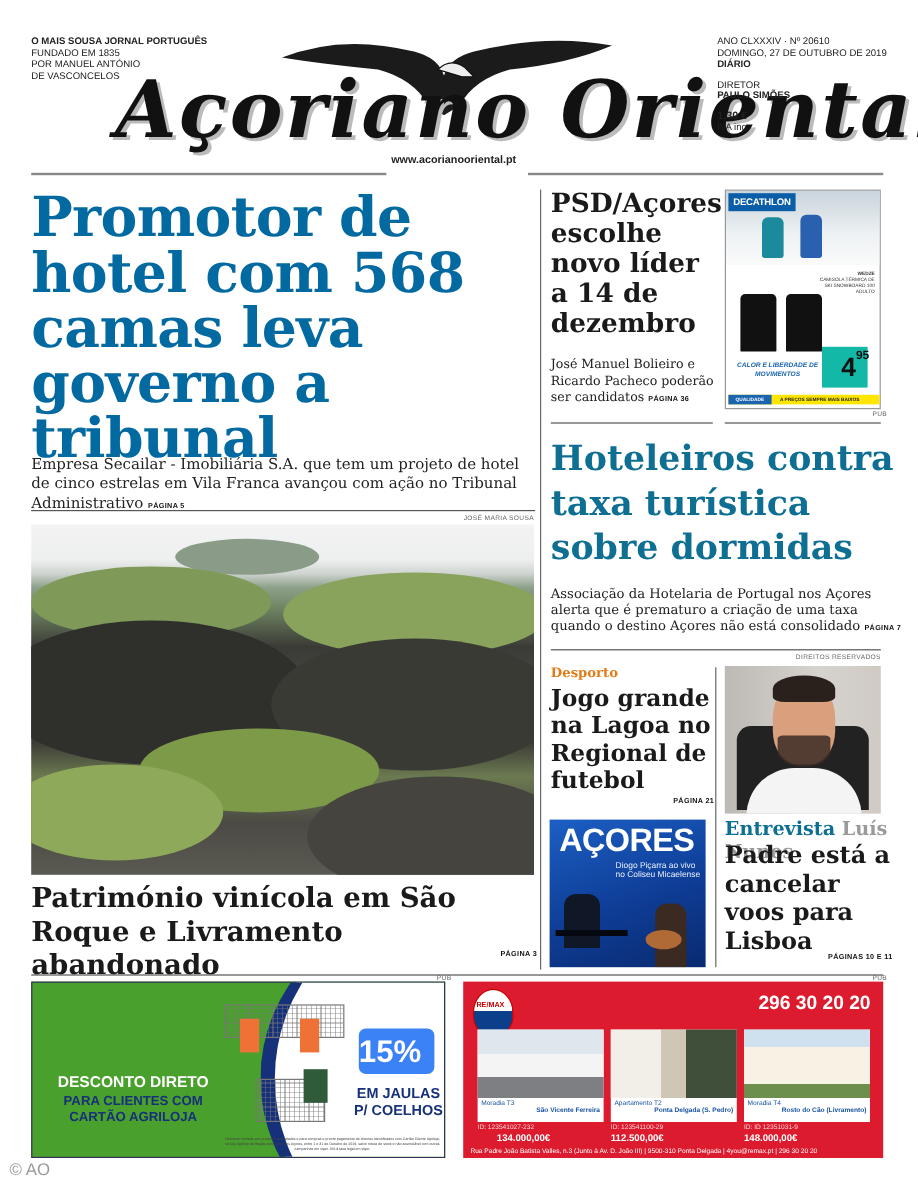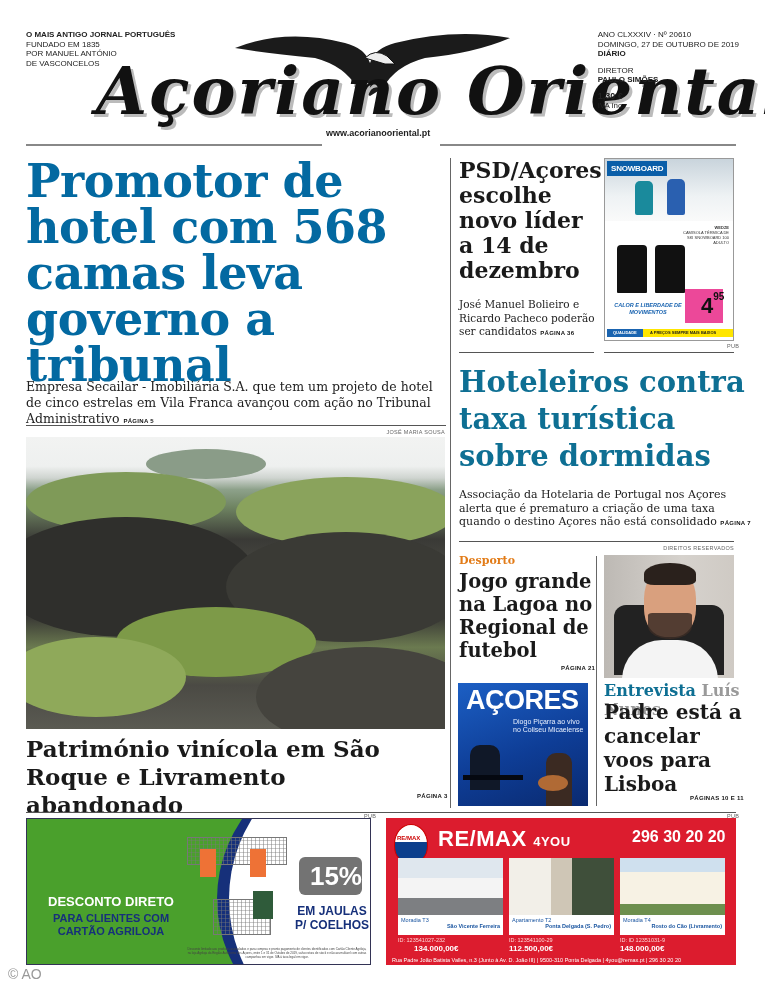--- a/index.html
+++ b/index.html
@@ -32,21 +32,21 @@
   .vrule { width: 1px; background: #666; }
   .psd-title { left: 459px; top: 158px; width: 140px; font-size: 22px; line-height: 25px; font-weight: 700; }
   .psd-sub { left: 459px; top: 298px; width: 140px; font-size: 10.5px; line-height: 13.5px; color: #222; }
 
   .deca { left: 604px; top: 158px; width: 130px; height: 183px; border: 1px solid #999; background: #fff; overflow: hidden; }
   .deca-top { height: 62px; background: linear-gradient(180deg, #c9d4dc 0%, #eef2f4 60%, #fafafa 100%); position: relative; }
   .deca-logo { position: absolute; left: 2px; top: 2px; background: #0a5ea8; color: #fff; font-size: 8px; font-weight: 700; padding: 3px 4px; letter-spacing: -0.2px; }
   .deca-wedze { position: absolute; right: 4px; top: 66px; font-size: 4px; font-weight: 700; text-align: right; line-height: 5px; color: #333; }
   .deca-shirt { position: absolute; top: 86px; width: 30px; height: 48px; background: #111; border-radius: 4px 4px 1px 1px; }
   .deca-calor { position: absolute; left: 8px; top: 143px; width: 70px; font-size: 5.5px; font-weight: 700; color: #1a64b0; text-align: center; line-height: 6.5px; font-style: italic; }
-  .deca-price { position: absolute; right: 10px; top: 130px; width: 38px; height: 34px; background: #ec4899; font-weight: 900; font-size: 22px; text-align: center; line-height: 34px; color: #111; padding-left: 16px; }
+  .deca-price { position: absolute; right: 10px; top: 130px; width: 38px; height: 34px; background: #14b8a6; font-weight: 900; font-size: 22px; text-align: center; line-height: 34px; color: #111; padding-left: 16px; }
   .deca-bar { position: absolute; left: 2px; bottom: 3px; width: 126px; height: 8px; background: #ffe600; font-size: 4px; font-weight: 700; line-height: 8px; }
   .deca-bar span:first-child { background: #1a64b0; color: #fff; padding: 0 6px; display: inline-block; }
 
   .hot-title { left: 459px; top: 364px; width: 300px; font-size: 29px; line-height: 37px; font-weight: 700; color: #0e6f93; }
   .hot-sub { left: 459px; top: 488px; width: 300px; font-size: 11px; line-height: 13.5px; color: #222; }
 
   .kicker { font-size: 11px; font-weight: 700; color: #e27b17; }
   .desp-title { left: 459px; top: 570px; width: 140px; font-size: 19.5px; line-height: 23px; font-weight: 700; }
   .portrait { left: 604px; top: 555px; width: 130px; height: 123px; background: linear-gradient(90deg, #bdb9b4 0%, #d6d2cd 60%, #cfcac4 100%); overflow: hidden; }
   .acores { left: 458px; top: 683px; width: 130px; height: 123px; background: linear-gradient(160deg, #1c5fc4 0%, #0e3d96 55%, #0a2a70 100%); overflow: hidden; }
@@ -57,21 +57,21 @@
   .entre .k { color: #0e6f93; }
   .entre .n { color: #9a9a9a; }
   .delta-title { left: 604px; top: 700px; width: 150px; font-size: 20px; line-height: 24px; font-weight: 700; }
 
   
   .ad-agri { left: 26px; top: 818px; width: 345px; height: 147px; background: #4aa02c; overflow: hidden; border: 1px solid #335; }
   .agri-swoop { position: absolute; left: 190px; top: -60px; width: 280px; height: 280px; border-radius: 50%; background: #fff; border-left: 12px solid #16307a; }
   .agri-logo { position: absolute; left: 12px; top: 30px; width: 145px; height: 40px; border-radius: 20px; background: #1d3a8a; color: #8ee04a; font-family: "Liberation Sans", sans-serif; font-weight: 900; font-size: 25px; text-align: center; line-height: 40px; -webkit-text-stroke: 1px #fff; }
   .agri-t1 { position: absolute; left: 14px; top: 75px; width: 140px; text-align: center; font-family: "Liberation Sans", sans-serif; font-weight: 900; color: #fff; font-size: 13px; }
   .agri-t2 { position: absolute; left: 14px; top: 93px; width: 140px; text-align: center; font-family: "Liberation Sans", sans-serif; font-weight: 900; color: #16307a; font-size: 11px; line-height: 13px; }
-  .agri-15 { position: absolute; left: 272px; top: 38px; width: 63px; height: 38px; background: #737373; border-radius: 6px; color: #fff; font-family: "Liberation Sans", sans-serif; font-weight: 900; font-size: 26px; text-align: right; line-height: 38px; }
+  .agri-15 { position: absolute; left: 272px; top: 38px; width: 63px; height: 38px; background: #3b82f6; border-radius: 6px; color: #fff; font-family: "Liberation Sans", sans-serif; font-weight: 900; font-size: 26px; text-align: left; line-height: 38px; }
   .agri-jaulas { position: absolute; left: 265px; top: 85px; width: 80px; text-align: center; font-family: "Liberation Sans", sans-serif; font-weight: 900; color: #16307a; font-size: 12px; line-height: 14px; }
   .agri-fine { position: absolute; left: 160px; top: 128px; width: 180px; font-size: 3px; line-height: 4px; color: #444; text-align: center; font-family: "Liberation Sans", sans-serif; }
   .cage { position: absolute; border: 1px solid #777; background: repeating-linear-gradient(90deg, transparent 0 3px, rgba(120,120,120,.5) 3px 4px), repeating-linear-gradient(0deg, transparent 0 3px, rgba(120,120,120,.4) 3px 4px); }
 
   .ad-remax { left: 386px; top: 818px; width: 350px; height: 147px; background: #dc1c2e; overflow: hidden; }
   .rm-balloon { position: absolute; left: 8px; top: 6px; width: 34px; height: 40px; border-radius: 50% 50% 45% 45%; background: linear-gradient(#fff 0 45%, #0b3f8c 45% 100%); border: 1px solid #c00; }
   .rm-balloon span { position: absolute; top: 10px; left: 2px; font-size: 6px; font-weight: 900; color: #c00; font-family: "Liberation Sans", sans-serif; }
   .rm-title { position: absolute; left: 52px; top: 8px; font-family: "Liberation Sans", sans-serif; font-weight: 900; font-size: 22px; color: #fff; letter-spacing: 0.5px; }
   .rm-title small { font-size: 13px; }
   .rm-phone { position: absolute; left: 246px; top: 10px; font-family: "Liberation Sans", sans-serif; font-weight: 900; font-size: 16px; color: #fff; }
@@ -82,21 +82,21 @@
   .rm-id { position: absolute; top: 119px; font-family: "Liberation Sans", sans-serif; font-size: 5.5px; color: #ffd6d6; }
   .rm-price { position: absolute; top: 126px; font-family: "Liberation Sans", sans-serif; font-size: 8px; font-weight: 700; color: #fff; }
   .rm-foot { position: absolute; left: 6px; bottom: 2px; font-family: "Liberation Sans", sans-serif; font-size: 5.5px; color: #fff; white-space: nowrap; }
 
   .copyright { left: 8px; top: 966px; font-family: "Liberation Sans", sans-serif; font-size: 14px; color: #999; }
 </style>
 </head>
 <body>
 
 <div class="abs mast-left sans">
-  <b>O MAIS ANTIGO JORNAL PORTUGUÊS</b>
+  <b>O MAIS SOUSA JORNAL PORTUGUÊS</b>
   <div>FUNDADO EM 1835</div>
   <div>POR MANUEL ANTÓNIO</div>
   <div>DE VASCONCELOS</div>
 </div>
 
 <svg class="abs eagle" viewBox="0 0 290 80">
   <path d="M10 30 Q60 10 120 25 Q140 30 145 45 Q150 30 170 25 Q230 10 285 20 Q250 35 200 40 Q170 48 158 70 L145 78 L132 70 Q120 48 90 40 Q40 35 10 30 Z" fill="#1b1b1b"></path>
   <path d="M140 40 Q150 30 162 38 L170 46 L160 46 Z" fill="#eee" stroke="#111" stroke-width="1"></path>
 </svg>
 
@@ -141,21 +141,21 @@
 <div class="abs vrule" style="left:450px;top:158px;height:650px"></div>
 
 <div class="abs psd-title">PSD/Açores escolhe novo líder a 14 de dezembro</div>
 <div class="abs psd-sub">
   <span>José Manuel Bolieiro e Ricardo Pacheco poderão ser candidatos</span>
   <span class="pg">PÁGINA 36</span>
 </div>
 
 <div class="abs deca sans">
   <div class="deca-top">
-    <div class="deca-logo">SNOWBOARD</div>
+    <div class="deca-logo">DECATHLON</div>
     <div style="position:absolute;left:30px;top:22px;width:18px;height:34px;background:#1a8a9c;border-radius:5px 5px 2px 2px"></div>
     <div style="position:absolute;left:62px;top:20px;width:18px;height:36px;background:#2a60b0;border-radius:5px 5px 2px 2px"></div>
   </div>
   <div class="deca-wedze">
     <div>WEDZE</div>
     <div style="width:46px;font-weight:400">CAMISOLA TÉRMICA DE SKI SNOWBOARD 100 ADULTO</div>
   </div>
   <div class="deca-shirt" style="left:12px"></div>
   <div class="deca-shirt" style="left:50px"></div>
   <div class="deca-calor">CALOR E LIBERDADE DE MOVIMENTOS</div>
@@ -230,24 +230,20 @@
     <div>EM JAULAS</div>
     <div>P/ COELHOS</div>
   </div>
   <div class="agri-fine">Desconto limitado aos produtos assinalados e para compras e pronto pagamento de clientes identificados com Cartão Cliente Agriloja, na loja Agriloja da Região Autónoma dos Açores, entre 1 e 31 de Outubro de 2019, salvo rotura de stock e não acumulável com outras campanhas em vigor. IVA à taxa legal em vigor.</div>
 </div>
 
 <div class="abs ad-remax">
   <div class="rm-balloon">
       <span>RE/MAX</span>
     </div>
-  <div class="rm-title">
-    <span>RE/MAX</span>
-    <small>4YOU</small>
-  </div>
   <div class="rm-phone">296 30 20 20</div>
 
   <div class="rm-card" style="left:12px">
     <div class="img" style="background:linear-gradient(#dfe7ee 0 35%, #f4f4f4 35% 70%, #7d7f82 70%)"></div>
     <div class="t">Moradia T3</div>
     <div class="loc">São Vicente Ferreira</div>
   </div>
   <div class="rm-card" style="left:123px">
     <div class="img" style="background:linear-gradient(90deg, #f2efe8 0 40%, #cfc6b6 40% 60%, #3f4f3a 60%)"></div>
     <div class="t">Apartamento T2</div>

